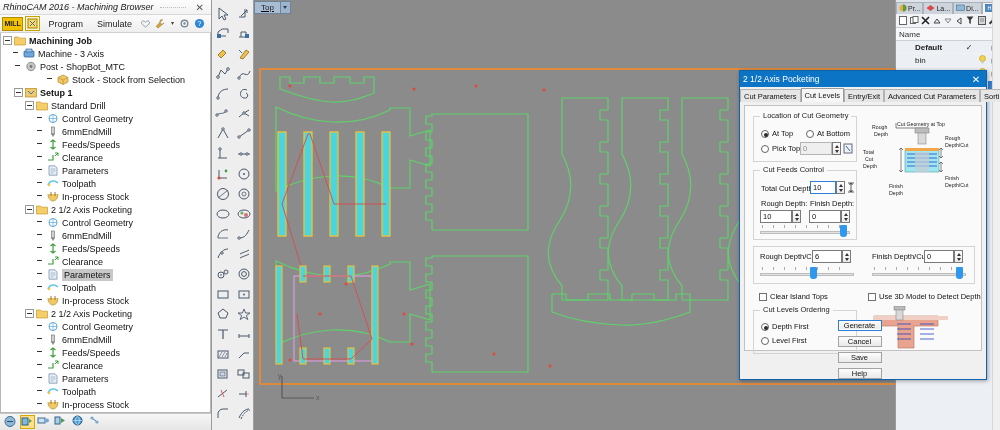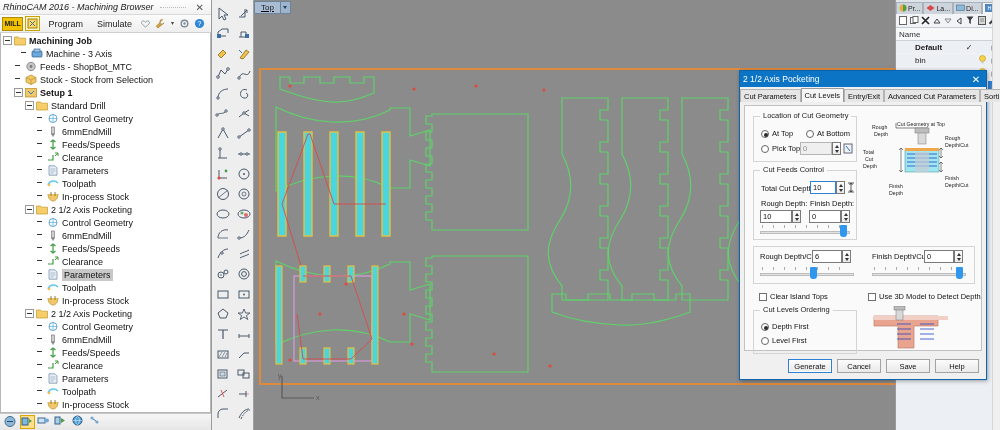--- a/index.html
+++ b/index.html
@@ -233,21 +233,21 @@
   .slider .ticks span {
     position: absolute; top: 0; width: 1px; height: 3px; background: #aaa;
   }
   .slider .thumb {
     position: absolute; top: 0px; width: 7px; height: 12px;
     background: #2f97ee; border-radius: 1px 1px 3px 3px;
   }
   .dlg-foot {
     position: absolute; left: 0; right: 0; bottom: 0; height: 26px;
     display: flex; align-items: center; justify-content: flex-end;
-    gap: 5px; padding-right: 7px;
+    gap: 5px; padding-right: 7px; flex-direction: column;
   }
   .dbtn {
     width: 44px; height: 14px; font-size: 7.5px; color: #111;
     background: linear-gradient(#fcfcfc,#e9e9e9);
     border: 1px solid #a3a3a3; display: flex; align-items: center;
     justify-content: center; cursor: pointer;
   }
   .dbtn.primary { border: 1px solid #2f7fd4; box-shadow: inset 0 0 0 1px #ffffff; }
 </style>
 </head>
@@ -305,37 +305,37 @@
     </div>
 
     <div class="tree" id="tree">
         <div class="trow" style="padding-left: 2px;">
           <span class="exp"></span>
           <span class="ico"><svg width="12" height="11" viewBox="0 0 12 11">
               <path d="M0.5 2 h4 l1 1.2 h6 v6.8 h-11z" fill="#f5cd6b" stroke="#c59a28" stroke-width="0.7"></path>
             </svg></span>
           <span class="tlabel bold">Machining Job</span>
         </div>
-        <div class="trow" style="padding-left: 19px;">
+        <div class="trow" style="padding-left: 11px;">
           <span class="exp none"></span>
           <span class="ico"><svg width="12" height="11" viewBox="0 0 12 11">
               <rect x="1" y="3" width="10" height="6" rx="1" fill="#6fa8dc" stroke="#2a5d8a" stroke-width="0.7"></rect>
               <rect x="3" y="1" width="6" height="3" fill="#9fc6e8" stroke="#2a5d8a" stroke-width="0.6"></rect>
             </svg></span>
           <span class="tlabel">Machine - 3 Axis</span>
         </div>
         <div class="trow" style="padding-left: 13px;">
           <span class="exp none"></span>
           <span class="ico"><svg width="12" height="11" viewBox="0 0 12 11">
               <circle cx="6" cy="5.5" r="4.2" fill="#c7c7c7" stroke="#6d6d6d" stroke-width="0.7"></circle>
               <circle cx="6" cy="5.5" r="1.4" fill="#7b7b7b"></circle>
             </svg></span>
-          <span class="tlabel">Feeds - ShopBot_MTC</span>
-        </div>
-        <div class="trow" style="padding-left: 13px;">
+          <span class="tlabel">Post - ShopBot_MTC</span>
+        </div>
+        <div class="trow" style="padding-left: 13px; margin-left: 32px;">
           <span class="exp none"></span>
           <span class="ico"><svg width="12" height="11" viewBox="0 0 12 11">
               <path d="M1 3.5 L6 1 L11 3.5 L11 8 L6 10.5 L1 8z" fill="#f0c86a" stroke="#b58a22" stroke-width="0.7"></path>
               <path d="M1 3.5 L6 6 L11 3.5 M6 6 L6 10.5" fill="none" stroke="#b58a22" stroke-width="0.6"></path>
             </svg></span>
           <span class="tlabel">Stock - Stock from Selection</span>
         </div>
         <div class="trow" style="padding-left: 13px;">
           <span class="exp"></span>
           <span class="ico"><svg width="12" height="11" viewBox="0 0 12 11">

